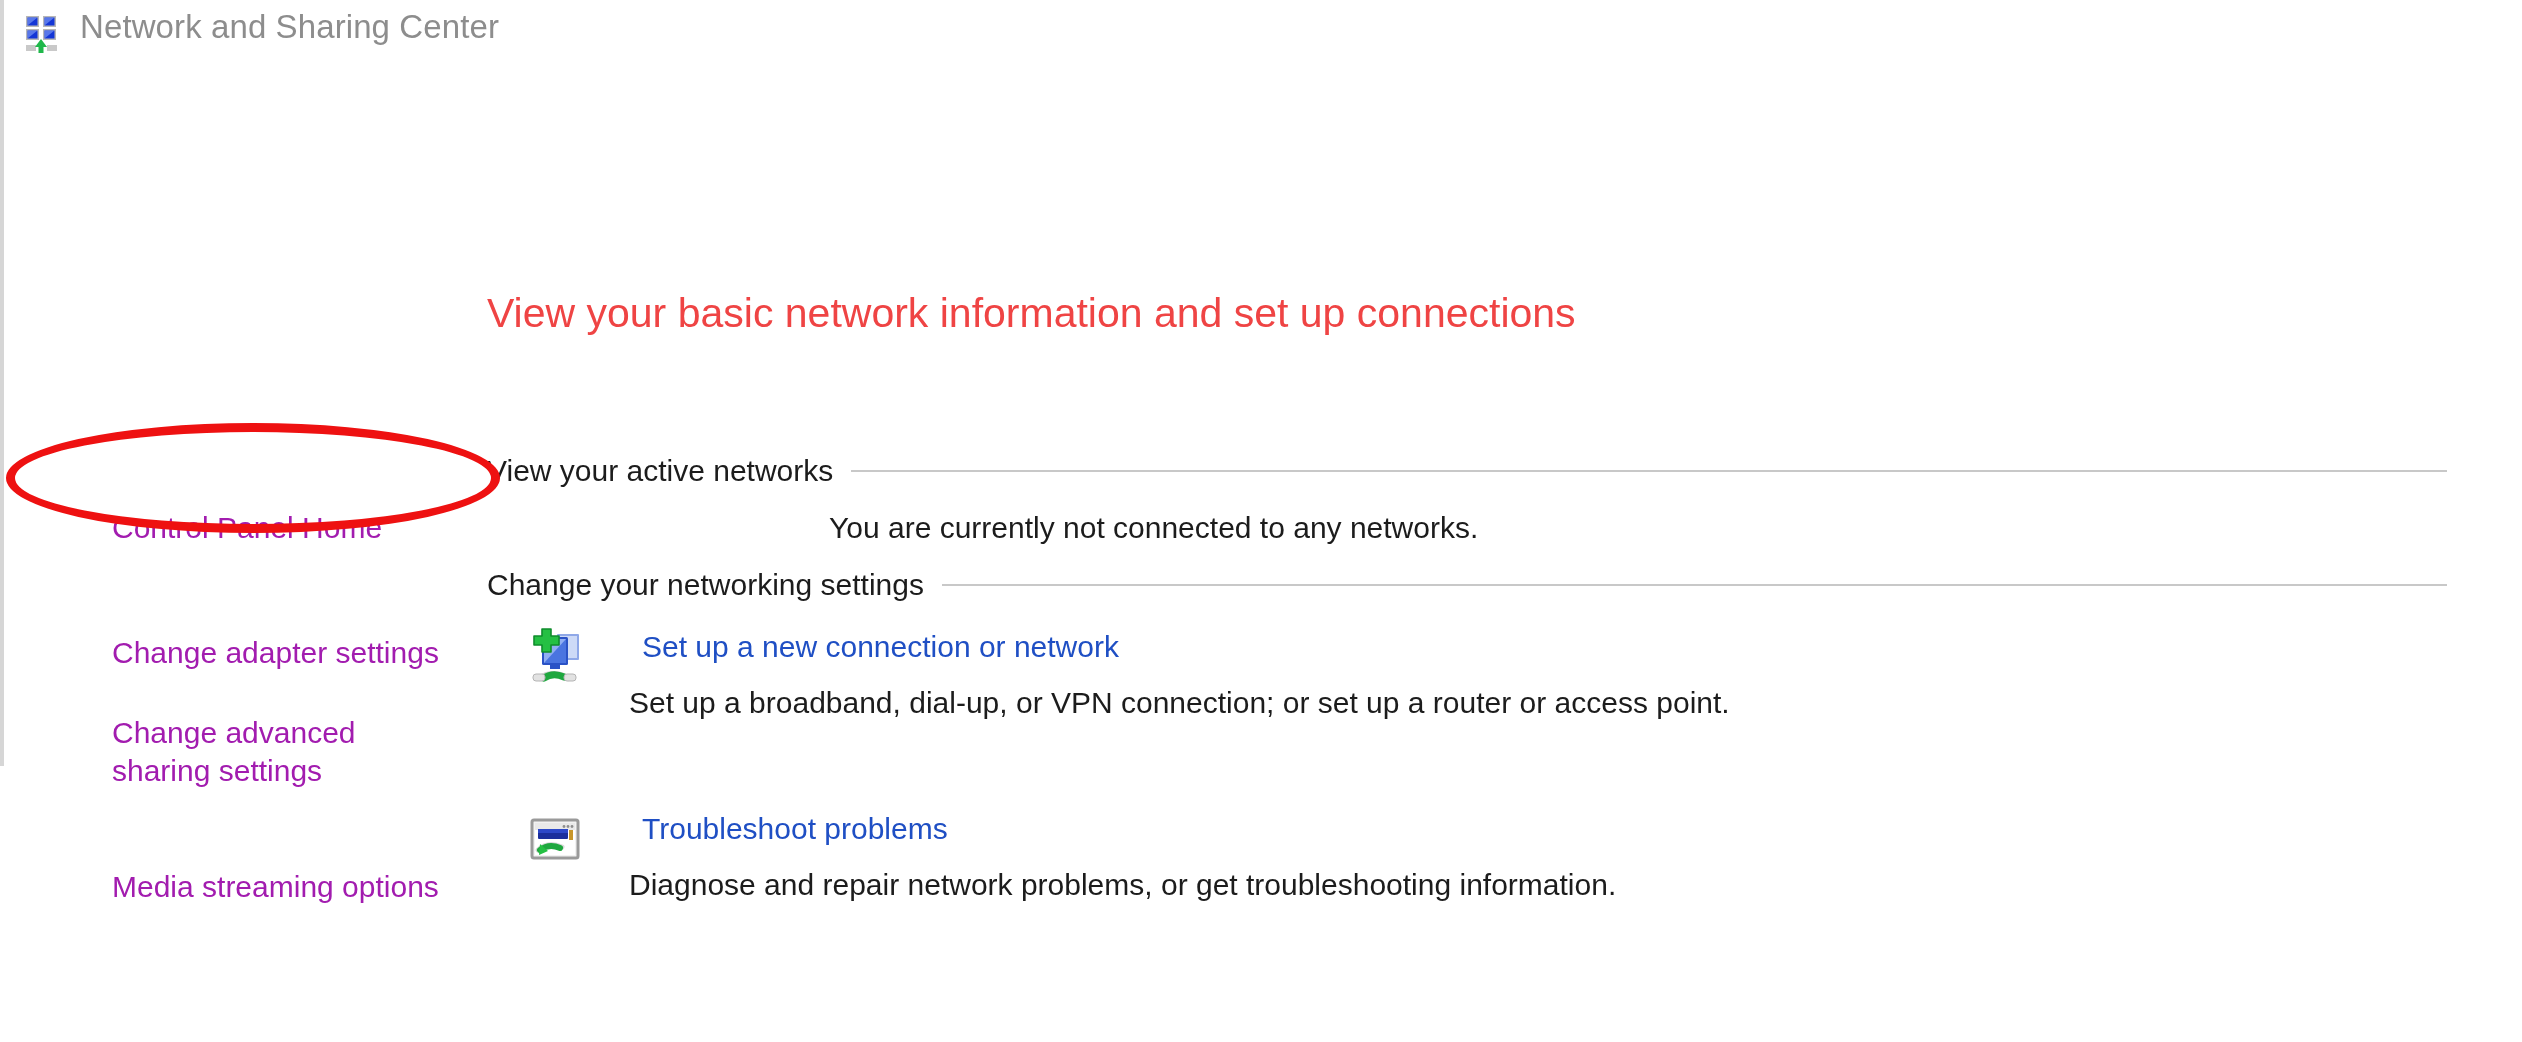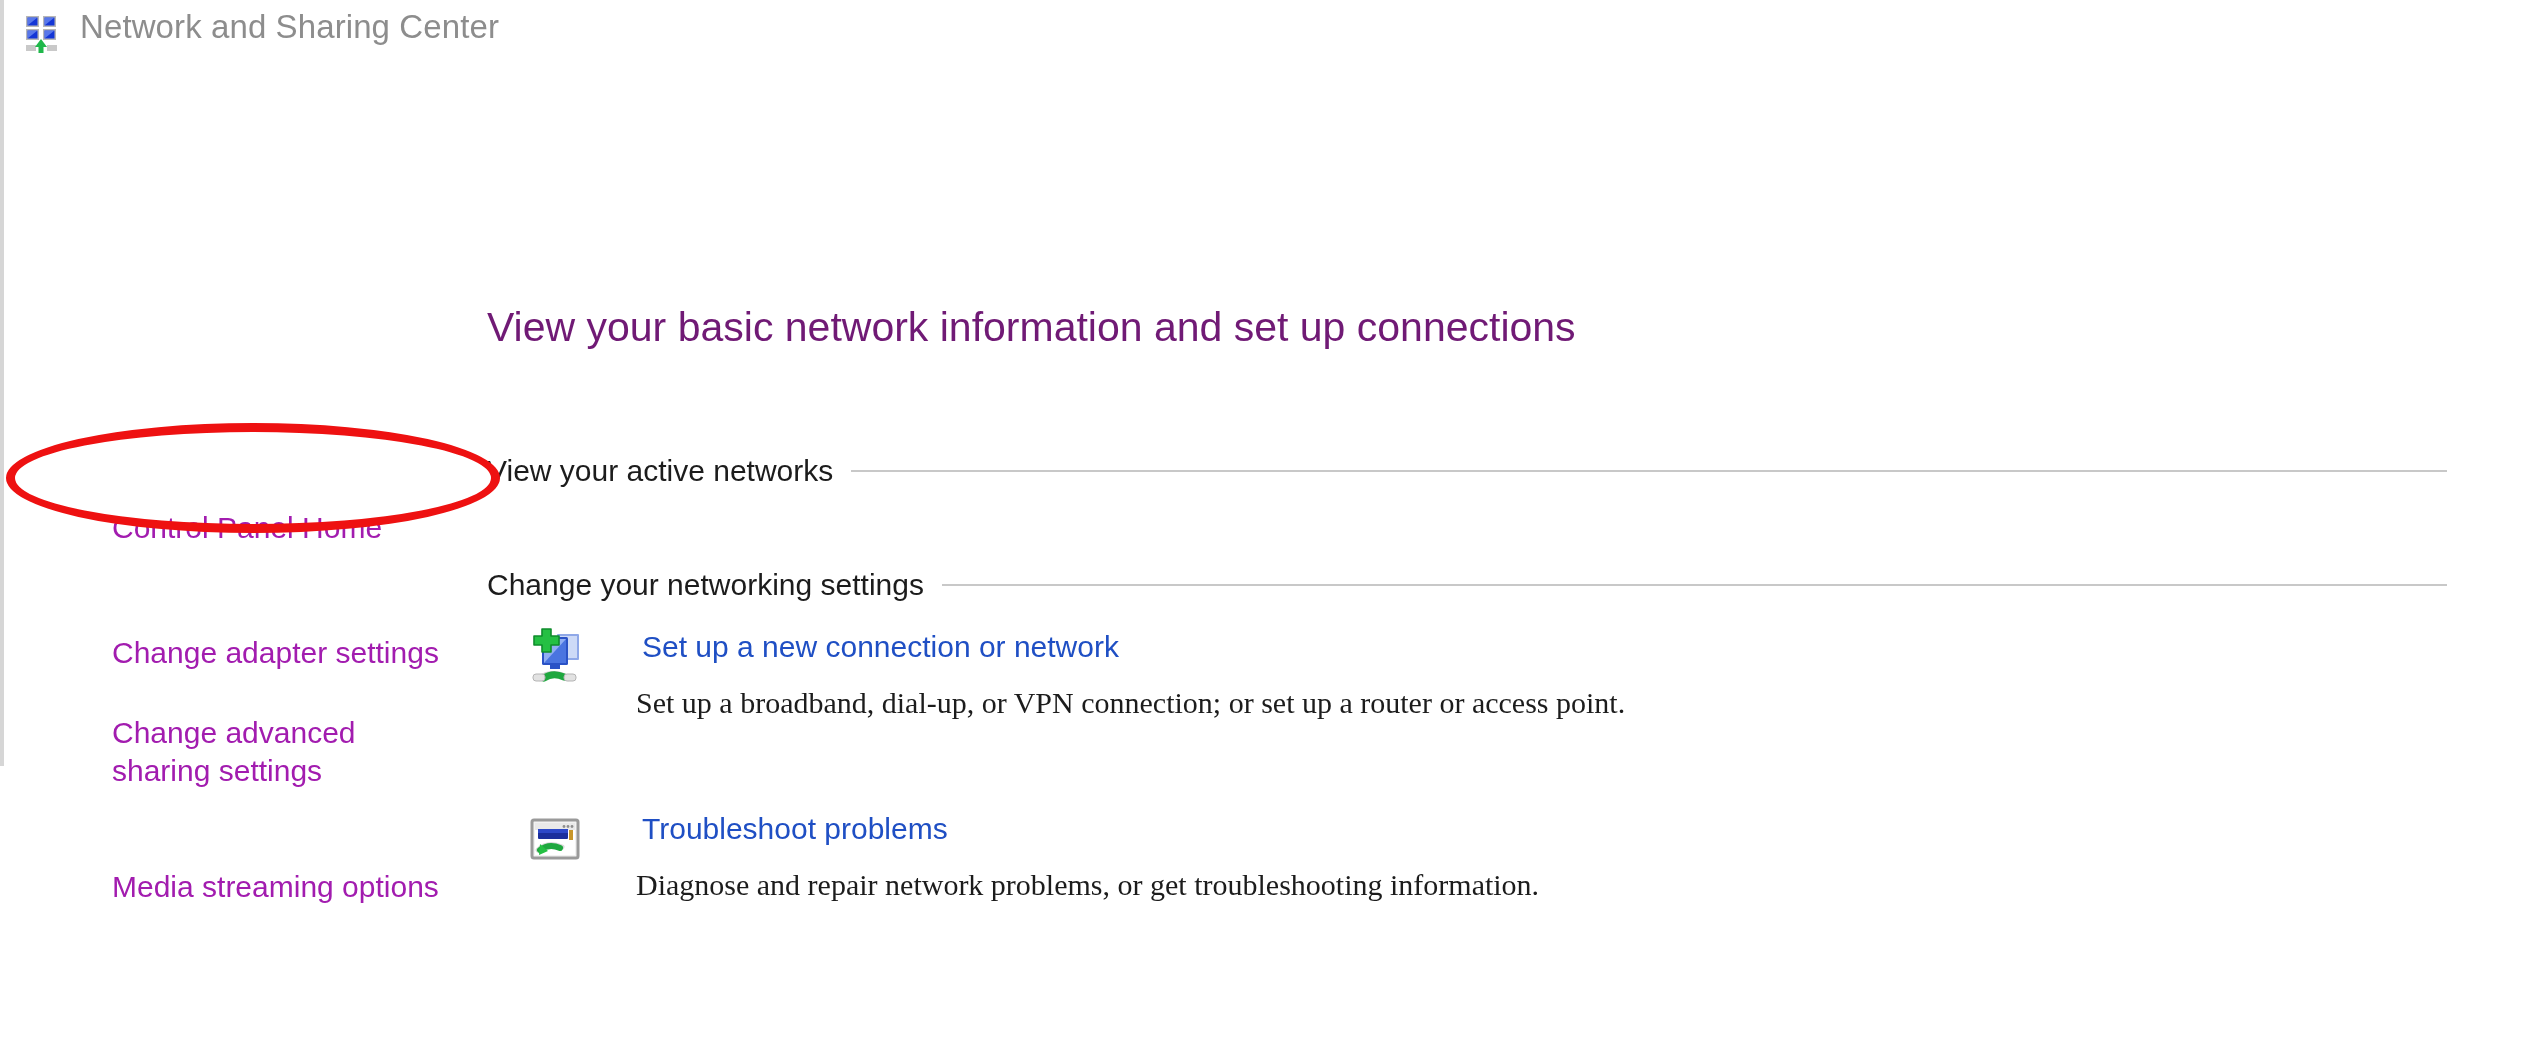--- a/index.html
+++ b/index.html
@@ -148,23 +148,23 @@
     position: absolute;
     left: 480px;
     top: 186px;
     right: 0;
     bottom: 0;
     background: #ffffff;
   }
   #page-heading {
     position: absolute;
     left: 3px;
-    top: 118px;
+    top: 104px;
     font-size: 41px;
-    color: #701a75;
+    color: #ef4444;
     white-space: nowrap;
   }
 
   .section-head {
     position: absolute;
     left: 3px;
     display: flex;
     align-items: center;
     width: 1960px;
   }
@@ -210,26 +210,25 @@
   .task-title {
     position: absolute;
     left: 118px;
     top: 2px;
     font-size: 30px;
     color: #1f4fc4;
     white-space: nowrap;
   }
   .task-desc {
     position: absolute;
-    left: 112px;
+    left: 105px;
     top: 58px;
     font-size: 30px;
     color: #1c1c1c;
     white-space: nowrap;
-    font-family: Liberation Serif, serif;
   }
 </style>
 </head>
 <body>
 
 <div id="window-frame">
 
   <div id="title-bar">
     <span id="title-bar-icon">
       <svg viewBox="0 0 44 44" width="44" height="44">
@@ -330,20 +329,21 @@
 
   <div id="content-pane">
 
     <div id="page-heading">View your basic network information and set up connections</div>
 
     <div class="section-head" id="section-active">
       <span class="lbl">View your active networks</span>
       <span class="rule"></span>
     </div>
 
+    <div id="no-network-text">You are currently not connected to any networks.</div>
 
     <div class="section-head" id="section-changing">
       <span class="lbl">Change your networking settings</span>
       <span class="rule"></span>
     </div>
 
     <div class="task-row" id="task-setup">
       <span class="task-icon">
         <svg viewBox="0 0 62 62" width="62" height="62">
 

